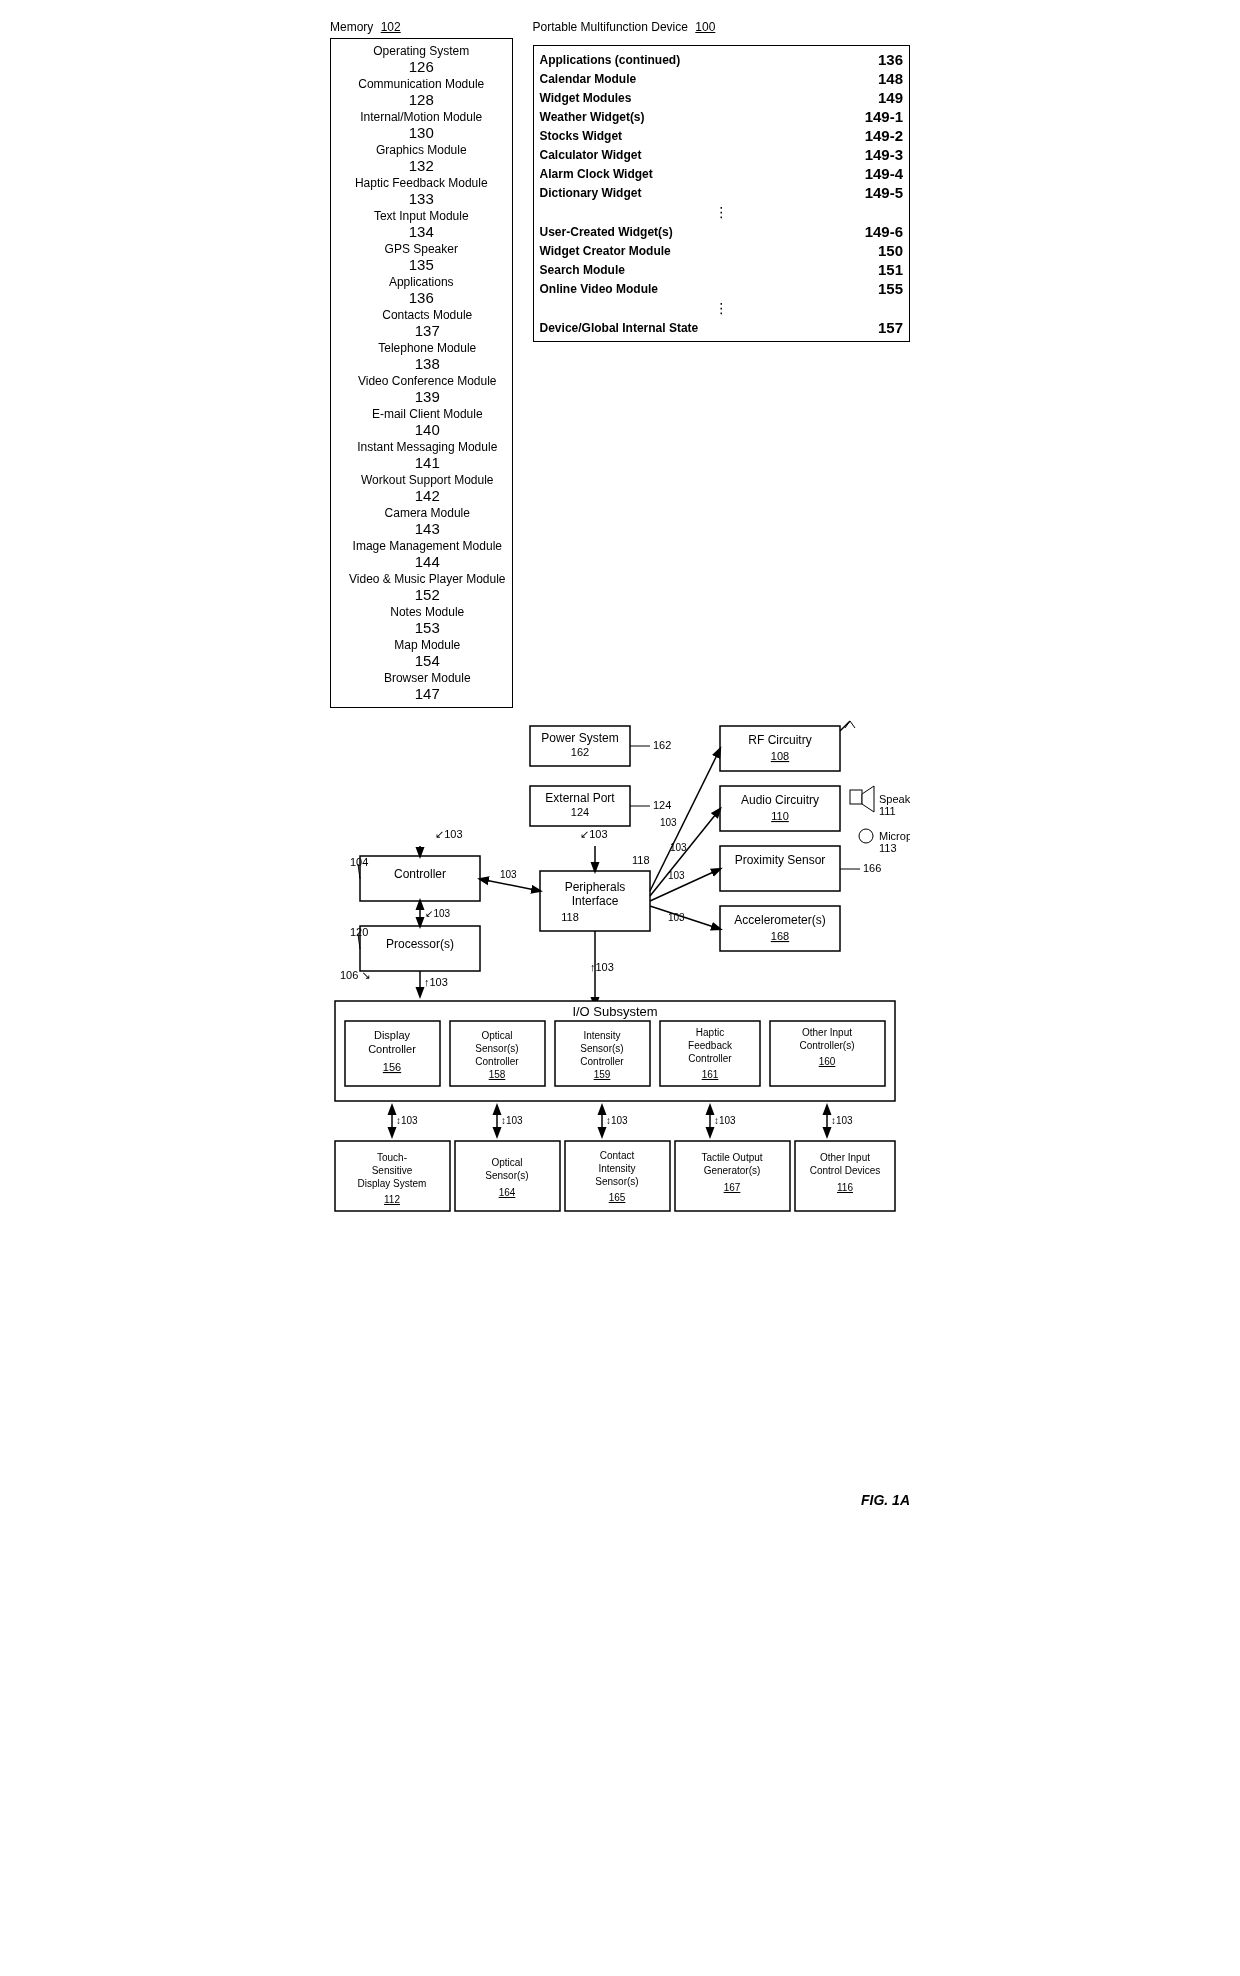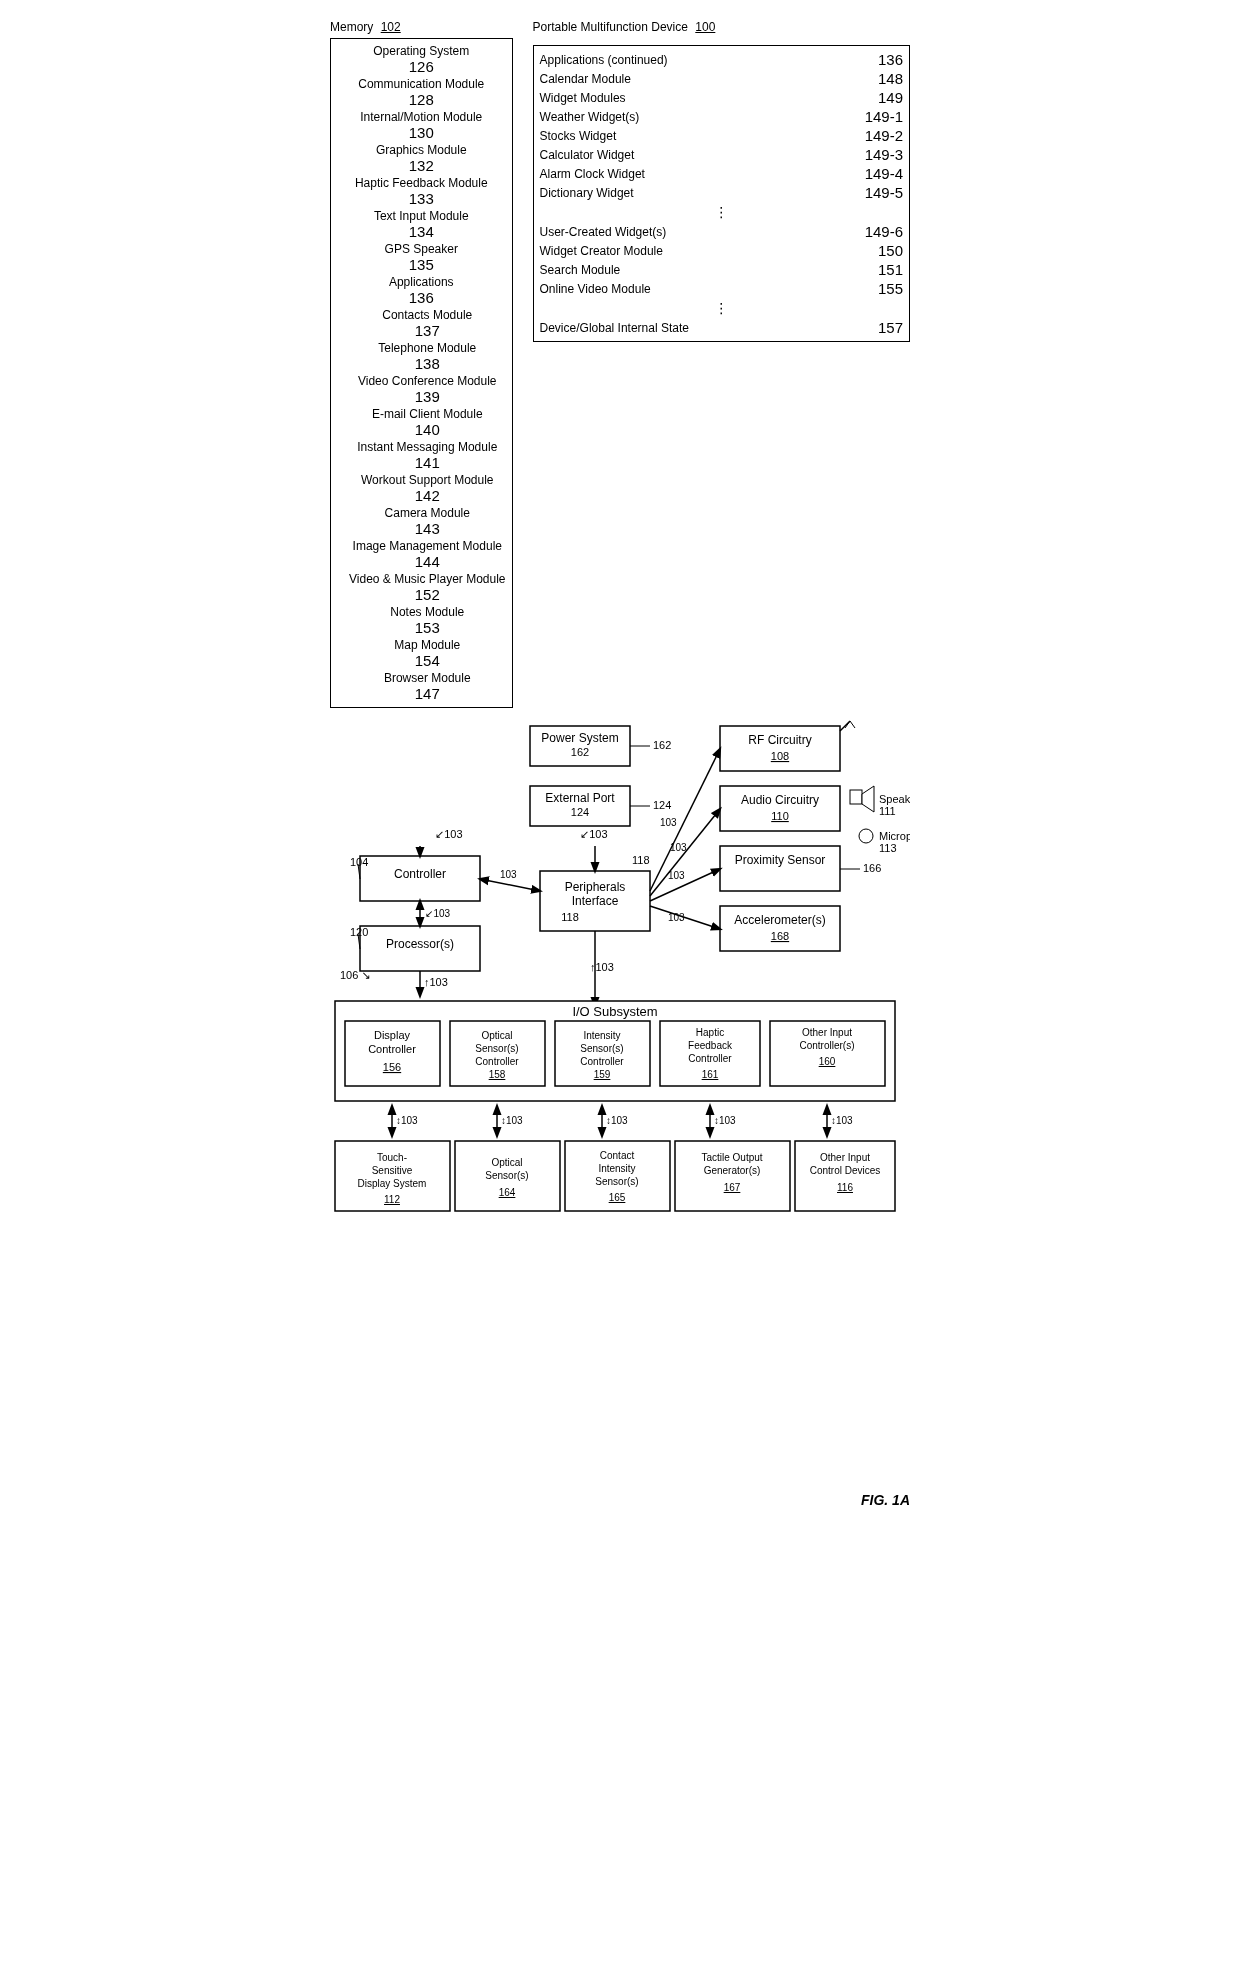--- a/index.html
+++ b/index.html
@@ -38,20 +38,21 @@
       flex-direction: column;
     }
     .indent1 { padding-left: 12px; text-align: center; }
     .indent2 { padding-left: 24px; }
     .pmd-row {
       display: flex;
       justify-content: space-between;
       align-items: center;
       padding: 1px 0;
       font-size: 12px;
+      font-weight: bold;
     }
     .dots-row {
       text-align: center;
       font-size: 14px;
       color: #000;
       padding: 2px 0;
     }
     
     svg {
       display: block;

